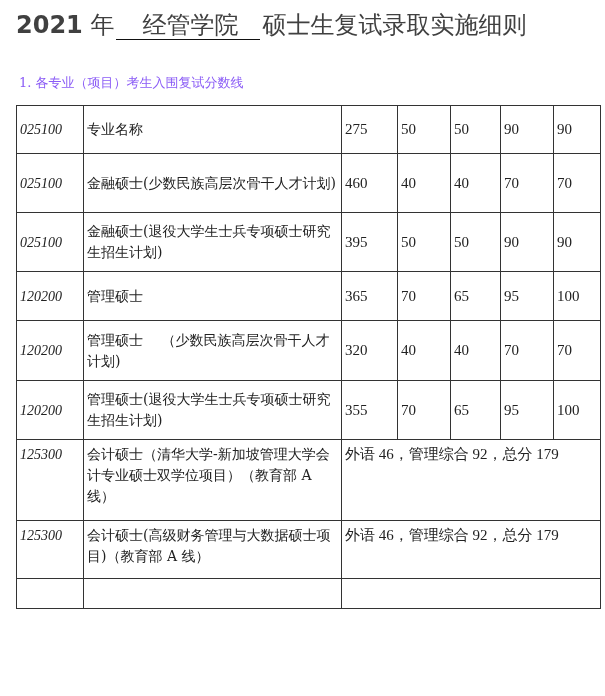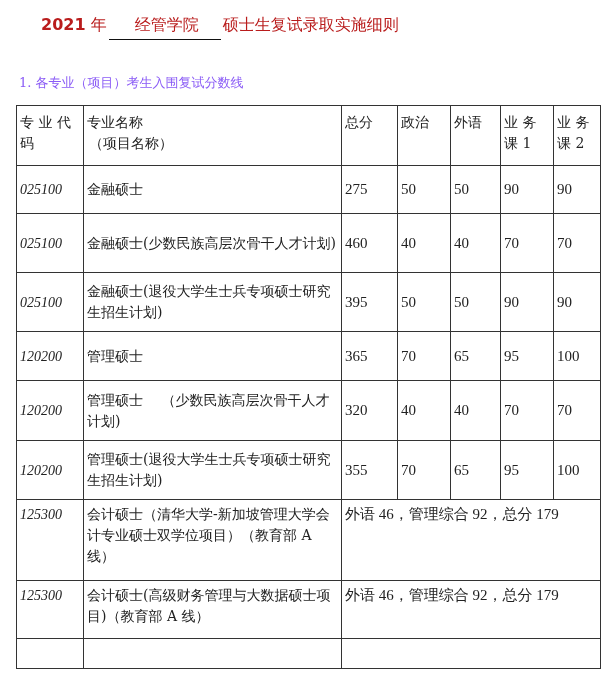--- a/index.html
+++ b/index.html
@@ -1,19 +1,19 @@
 <!DOCTYPE html>
 <html><head>
 <meta charset="utf-8">
 <style>
   html, body { margin: 0; padding: 0; background: #ffffff; }
   body { width: 605px; height: 696px; overflow: hidden; position: relative;
          font-family: "DejaVu Serif", "Liberation Serif", serif; color: #111; }
   .title { position: absolute; left: 16px; top: 8px; height: 34px; white-space: nowrap;
-           font-family: "DejaVu Sans", "Liberation Sans", sans-serif; font-size: 16px; line-height: 34px; color: #b91c1c; margin-left: 25px; }
+           font-family: "DejaVu Sans", "Liberation Sans", sans-serif; font-size: 24px; line-height: 34px; color: #404040; }
   .title .year { font-weight: bold; }
   .title .dept { display: inline-block; border-bottom: 1.5px solid #111; line-height: 28px; padding: 0 22px 0 26px; margin: 0 2px; }
   .section { position: absolute; left: 19px; top: 70px; font-size: 13px; line-height: 26px; color: #8b5cf6; white-space: nowrap; }
   table { position: absolute; left: 16px; top: 105px; border-collapse: collapse; table-layout: fixed;
           width: 584px; font-size: 14px; line-height: 21px; }
   td { border: 1.4px solid #333; vertical-align: middle; padding: 2px 3px 2px 3px; color: #222; word-break: break-all; }
   tr.hdr td { vertical-align: top; padding-top: 6px; }
   td.code { font-family: "Liberation Serif", serif; font-style: italic; }
   td.num { font-family: "Liberation Serif", serif; font-size: 15px; }
   td.top { vertical-align: top; padding-top: 4px; margin-left: 13px; }
@@ -33,36 +33,24 @@
   <colgroup>
     <col style="width:67px">
       <col style="width:258px">
       <col style="width:56px">
       <col style="width:53px">
       <col style="width:50px">
       <col style="width:53px">
       <col style="width:47px">
   </colgroup>
   <tbody>
-      <tr class="hdr" style="height:60px">
-    <td>专 业 代码</td>
-    <td>
-      <span>专业名称</span>
-      <span class="name-sub">（项目名称）</span>
-    </td>
-    <td>总分</td>
-    <td>政治</td>
-    <td>外语</td>
-    <td>业 务课 1</td>
-    <td>业 务课 2</td>
-  </tr>
 
   <tr style="height:48px">
     <td class="code">025100</td>
-    <td>金融硕士</td>
+    <td>专业名称</td>
     <td class="num">275</td>
     <td class="num">50</td>
     <td class="num">50</td>
     <td class="num">90</td>
     <td class="num">90</td>
   </tr>
 
   <tr style="height:59px">
     <td class="code">025100</td>
     <td>金融硕士(少数民族高层次骨干人才计划)</td>

